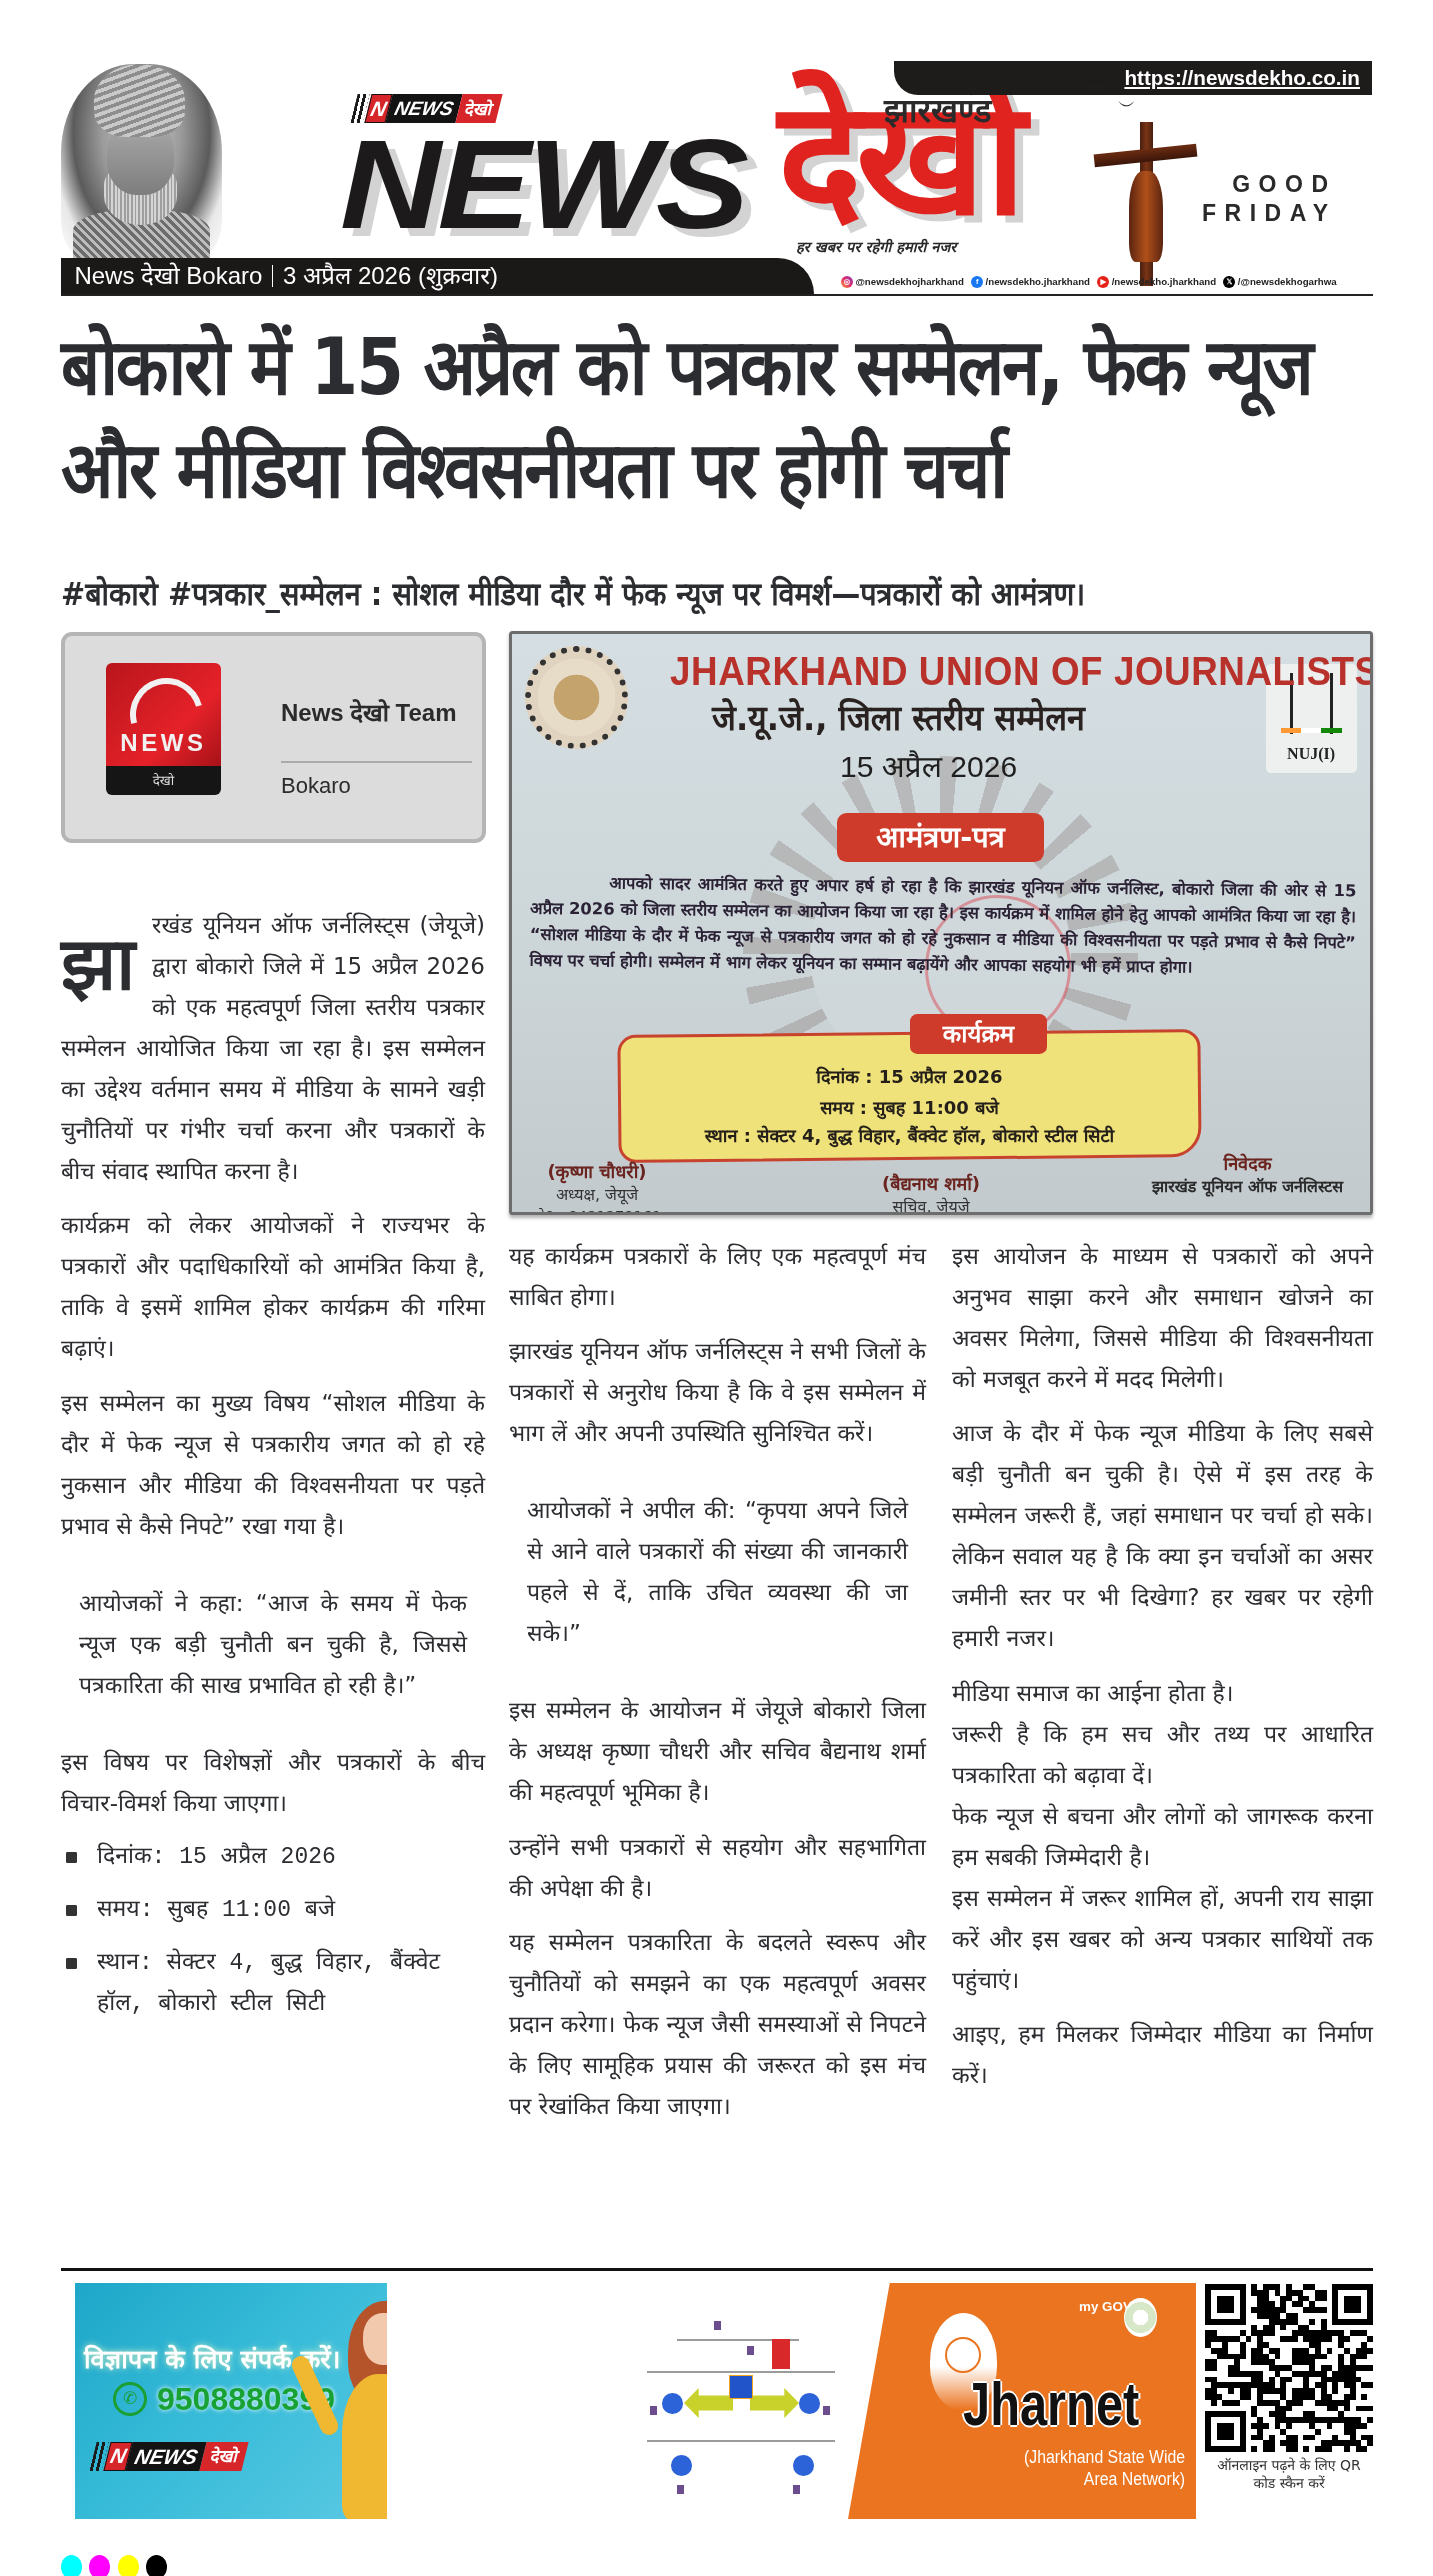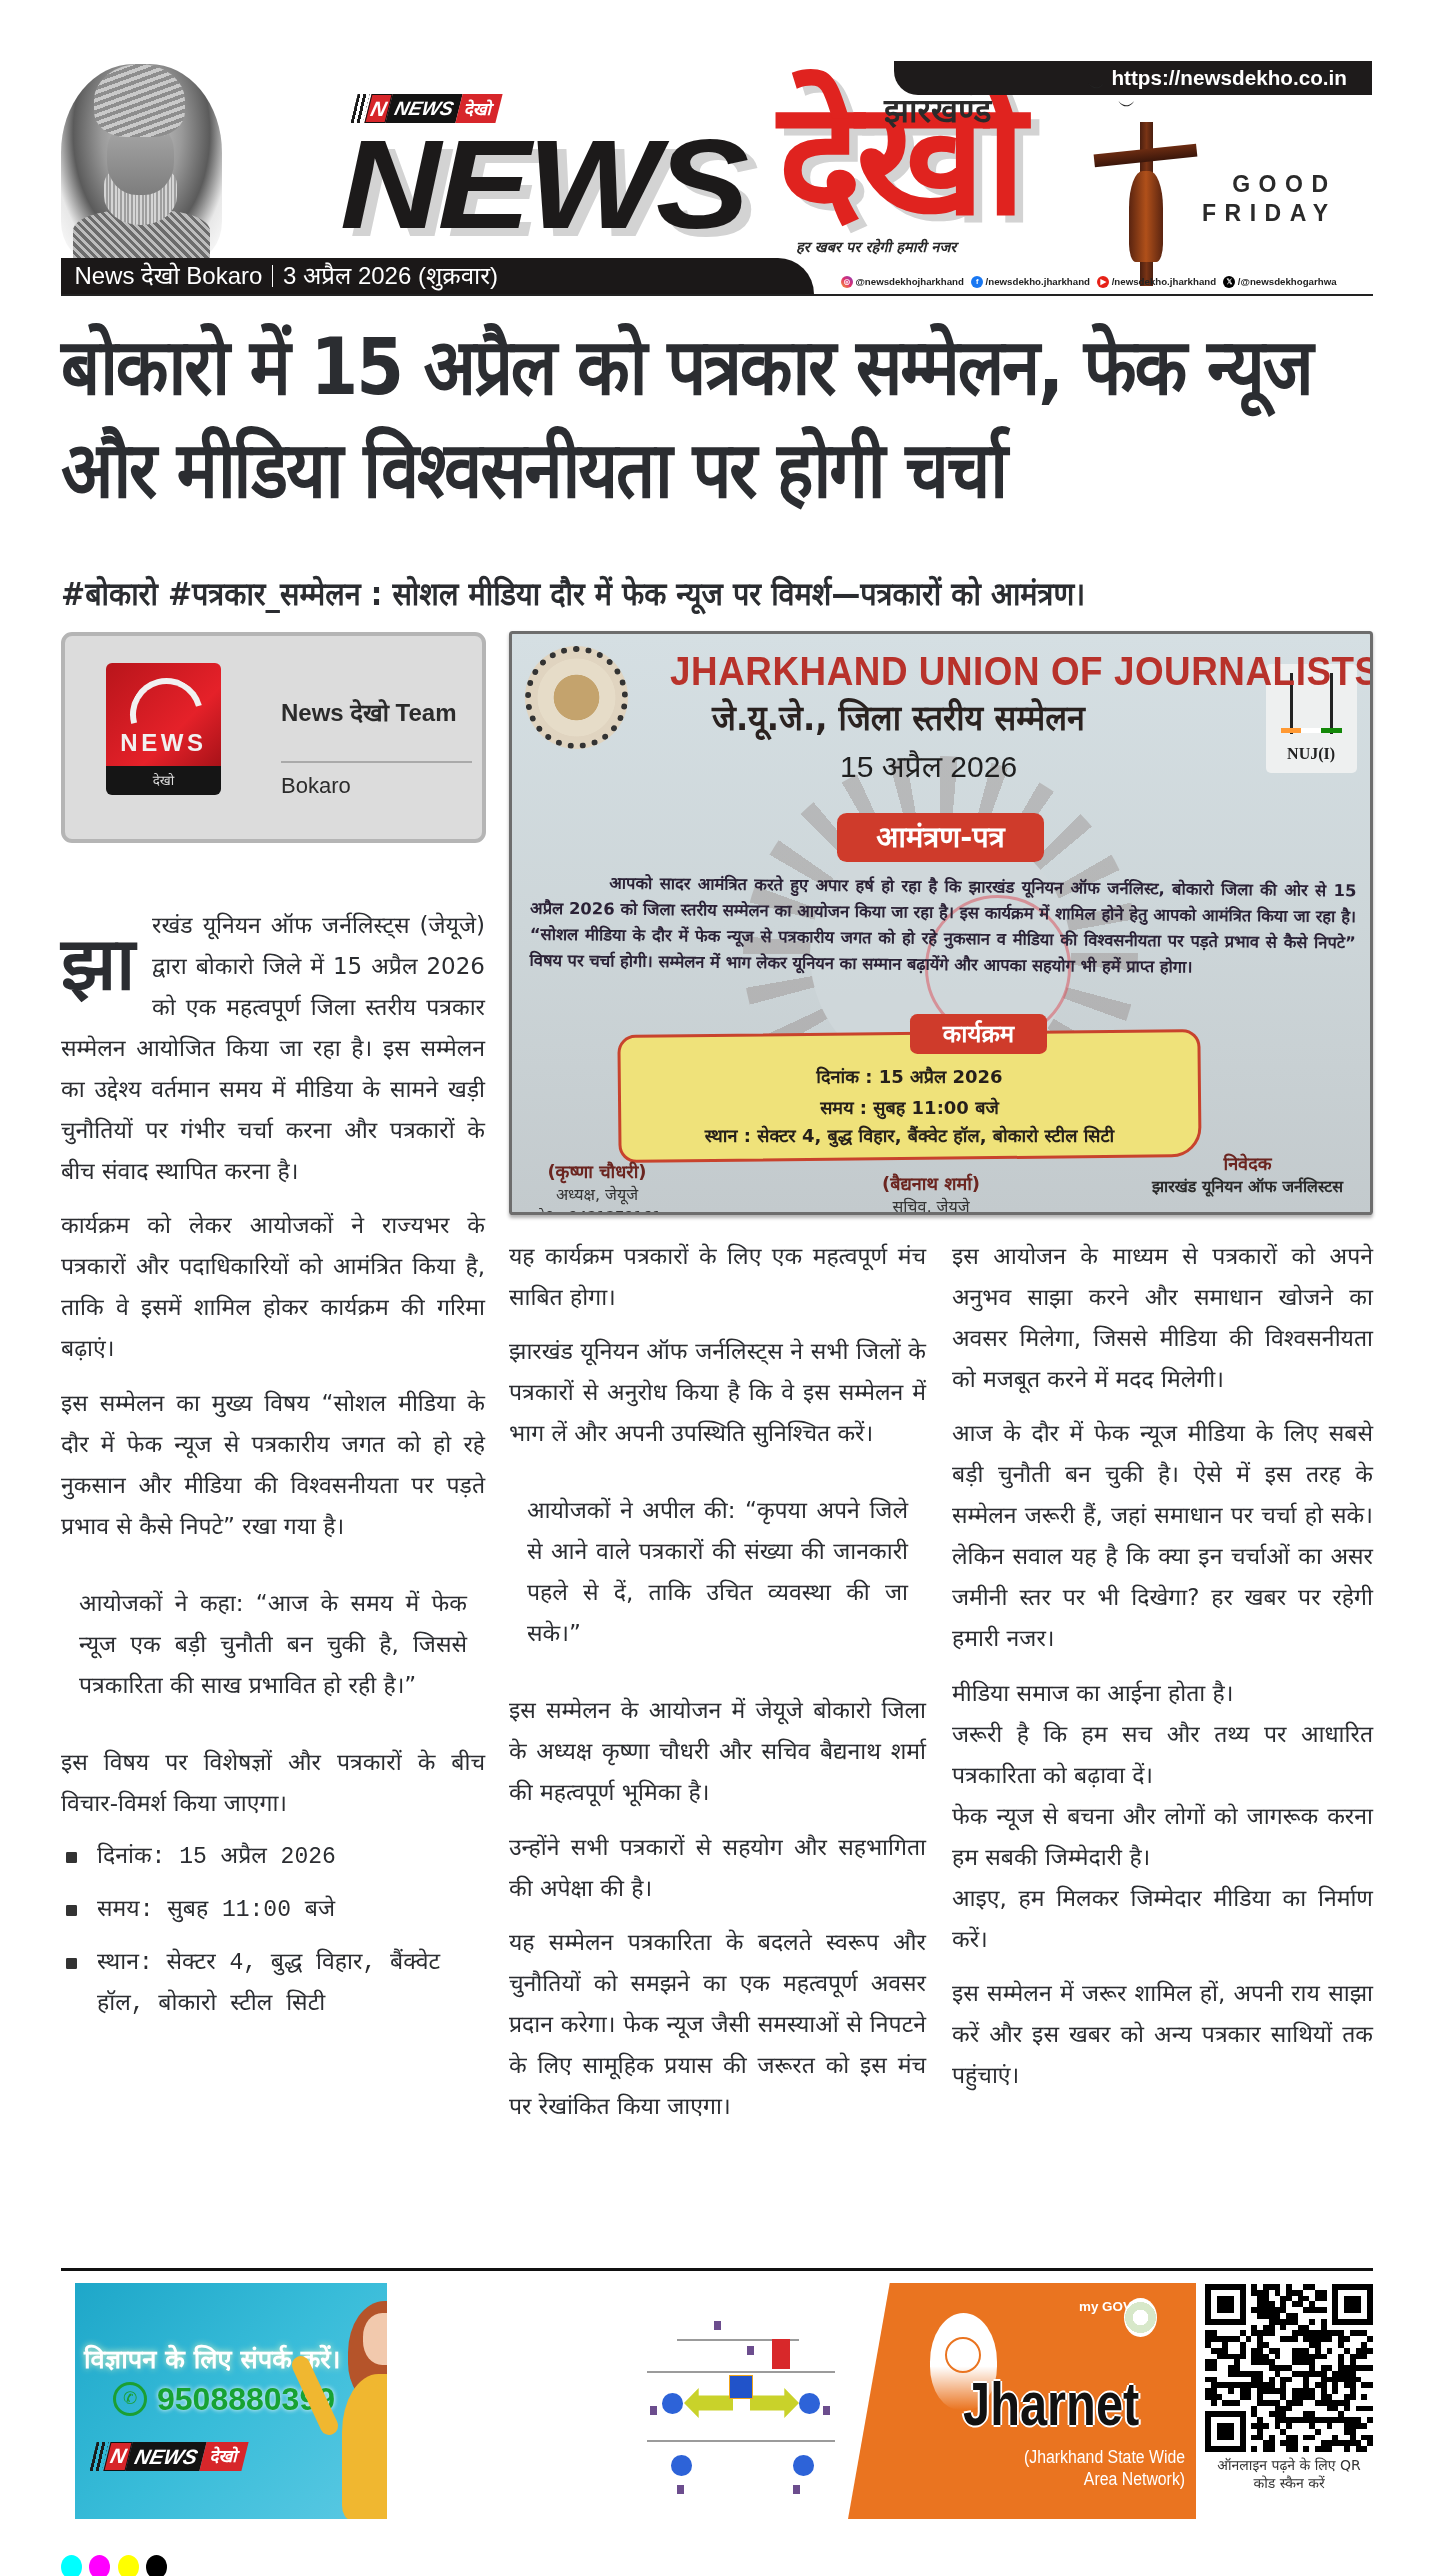--- a/index.html
+++ b/index.html
@@ -27,21 +27,21 @@
   .brand-chip .dekho { height: 29px; background:#d7262a; color:#fff; font: bold 17px "DejaVu Sans", sans-serif; padding: 0 6px; display:flex; align-items:center; }
 
   .big-news { position: absolute; left: 340px; top: 122px; font: italic 900 140px/1 "Liberation Sans", sans-serif; color: #1c1a1a;
     letter-spacing: -3.6px; text-shadow: 9.7px 8.5px 0 #d3d3d3; transform: scaleY(0.9); transform-origin: top left; }
   .big-dekho { position: absolute; left: 778px; top: 79px; font: bold 158px/1 "DejaVu Sans", sans-serif; color: #e0231f;
     text-shadow: 8.5px 7.3px 0 #d3d3d3; letter-spacing: -6px; }
   .jharkhand { position: absolute; left: 884px; top: 94px; font: bold 33px/1 "DejaVu Sans", sans-serif; color: #2a2a2a; }
   .tagline { position: absolute; left: 796px; top: 240px; font: italic bold 14.6px/1 "DejaVu Sans", sans-serif; color: #2a2a2a; }
 
   .url-badge { position: absolute; left: 894px; top: 61px; width: 478px; height: 34px; background: #1e1b1b; border-radius: 0 0 0 24px;
-    color: #fff; font: bold 20.7px/34px "Liberation Sans", sans-serif; text-align: right; padding-right: 25px; }
+    color: #fff; font: bold 20.7px/34px "Liberation Sans", sans-serif; text-align: right; padding-right: 12px; text-decoration: underline; }
   .bird { position:absolute; color:#222; font: 18px/1 "DejaVu Sans", sans-serif; }
 
   .cross { position: absolute; left: 1094px; top: 122px; width: 103px; height: 164px; }
   .cross .v { position:absolute; left:46px; top:0; width:13.4px; height:164px; background:linear-gradient(90deg,#4a1f10,#7a3415,#4a1f10); }
   .cross .h { position:absolute; left:0; top:27px; width:103px; height:13.4px; background:linear-gradient(#6c2c12,#3a160a); transform: rotate(-6deg); }
   .cross .body { position:absolute; left:35px; top:49px; width:34px; height:91px; border-radius:40% 40% 20% 20%; background:linear-gradient(90deg,#5a2410,#b0501a,#5a2410); }
 
   .good-friday { position: absolute; left: 1202px; top: 170px; font: bold 23px/1.25 "Liberation Sans", sans-serif; color:#2a2a2a; letter-spacing: 8.5px; text-align: right; }
 
   .dateline { position: absolute; left: 61px; top: 258px; width: 753px; height: 36px; background: #1b1818; border-radius: 0 36px 0 0; }
@@ -296,22 +296,22 @@
   <p>उन्होंने सभी पत्रकारों से सहयोग और सहभागिता की अपेक्षा की है।</p>
   <p>यह सम्मेलन पत्रकारिता के बदलते स्वरूप और चुनौतियों को समझने का एक महत्वपूर्ण अवसर प्रदान करेगा। फेक न्यूज जैसी समस्याओं से निपटने के लिए सामूहिक प्रयास की जरूरत को इस मंच पर रेखांकित किया जाएगा।</p>
 </div>
 
 <div class="col col-3">
   <p>इस आयोजन के माध्यम से पत्रकारों को अपने अनुभव साझा करने और समाधान खोजने का अवसर मिलेगा, जिससे मीडिया की विश्वसनीयता को मजबूत करने में मदद मिलेगी।</p>
   <p>आज के दौर में फेक न्यूज मीडिया के लिए सबसे बड़ी चुनौती बन चुकी है। ऐसे में इस तरह के सम्मेलन जरूरी हैं, जहां समाधान पर चर्चा हो सके। लेकिन सवाल यह है कि क्या इन चर्चाओं का असर जमीनी स्तर पर भी दिखेगा? हर खबर पर रहेगी हमारी नजर।</p>
   <p class="tight">मीडिया समाज का आईना होता है।</p>
   <p class="tight">जरूरी है कि हम सच और तथ्य पर आधारित पत्रकारिता को बढ़ावा दें।</p>
   <p class="tight">फेक न्यूज से बचना और लोगों को जागरूक करना हम सबकी जिम्मेदारी है।</p>
+  <p>इस सम्मेलन में जरूर शामिल हों, अपनी राय साझा करें और इस खबर को अन्य पत्रकार साथियों तक पहुंचाएं।</p>
   <p>आइए, हम मिलकर जिम्मेदार मीडिया का निर्माण करें।</p>
-  <p>इस सम्मेलन में जरूर शामिल हों, अपनी राय साझा करें और इस खबर को अन्य पत्रकार साथियों तक पहुंचाएं।</p>
 </div>
 
 <div class="footer-rule"></div>
 
 <div class="ad-left">
   <div class="headline-ad">विज्ञापन के लिए संपर्क करें।</div>
   <div class="wa">✆</div>
   <div class="phone">9508880399</div>
   <div class="chip">
     <span class="stripes"></span>

